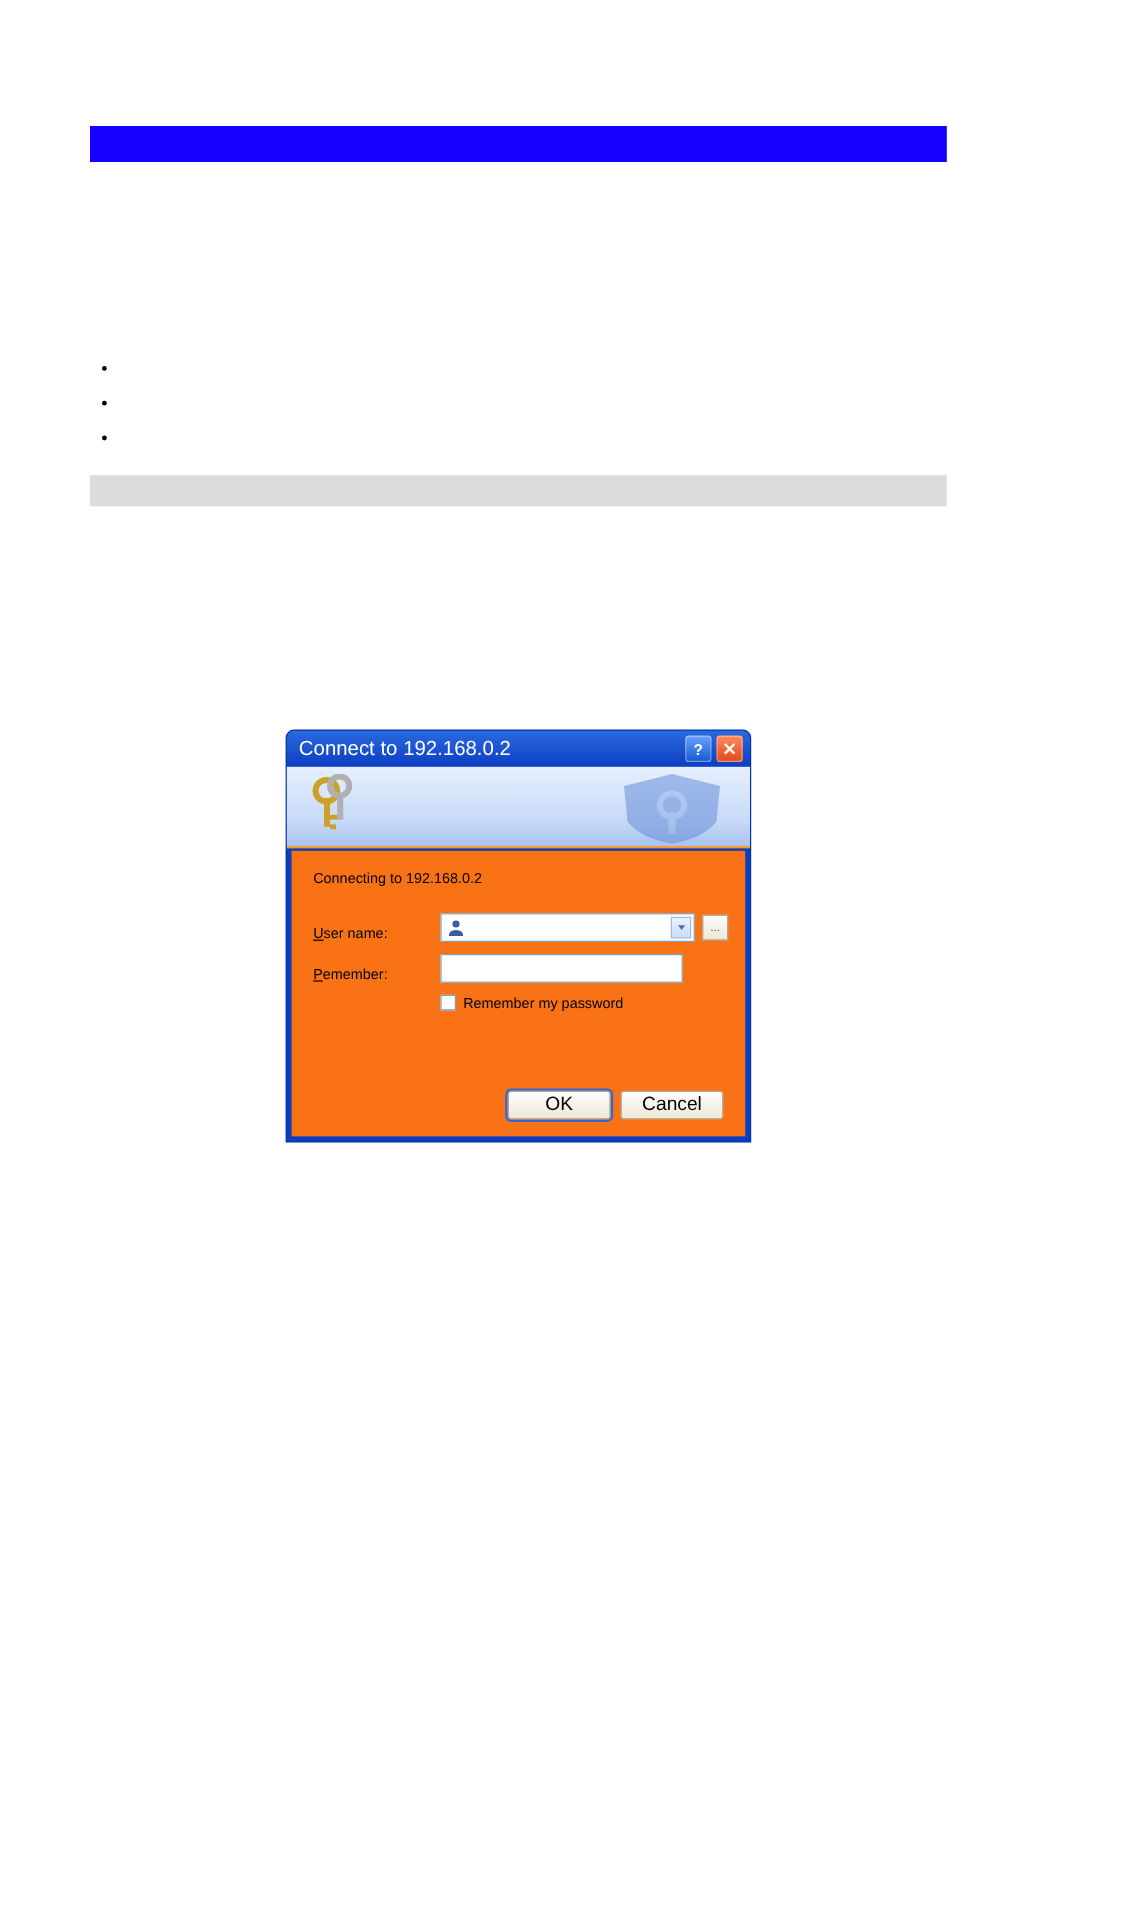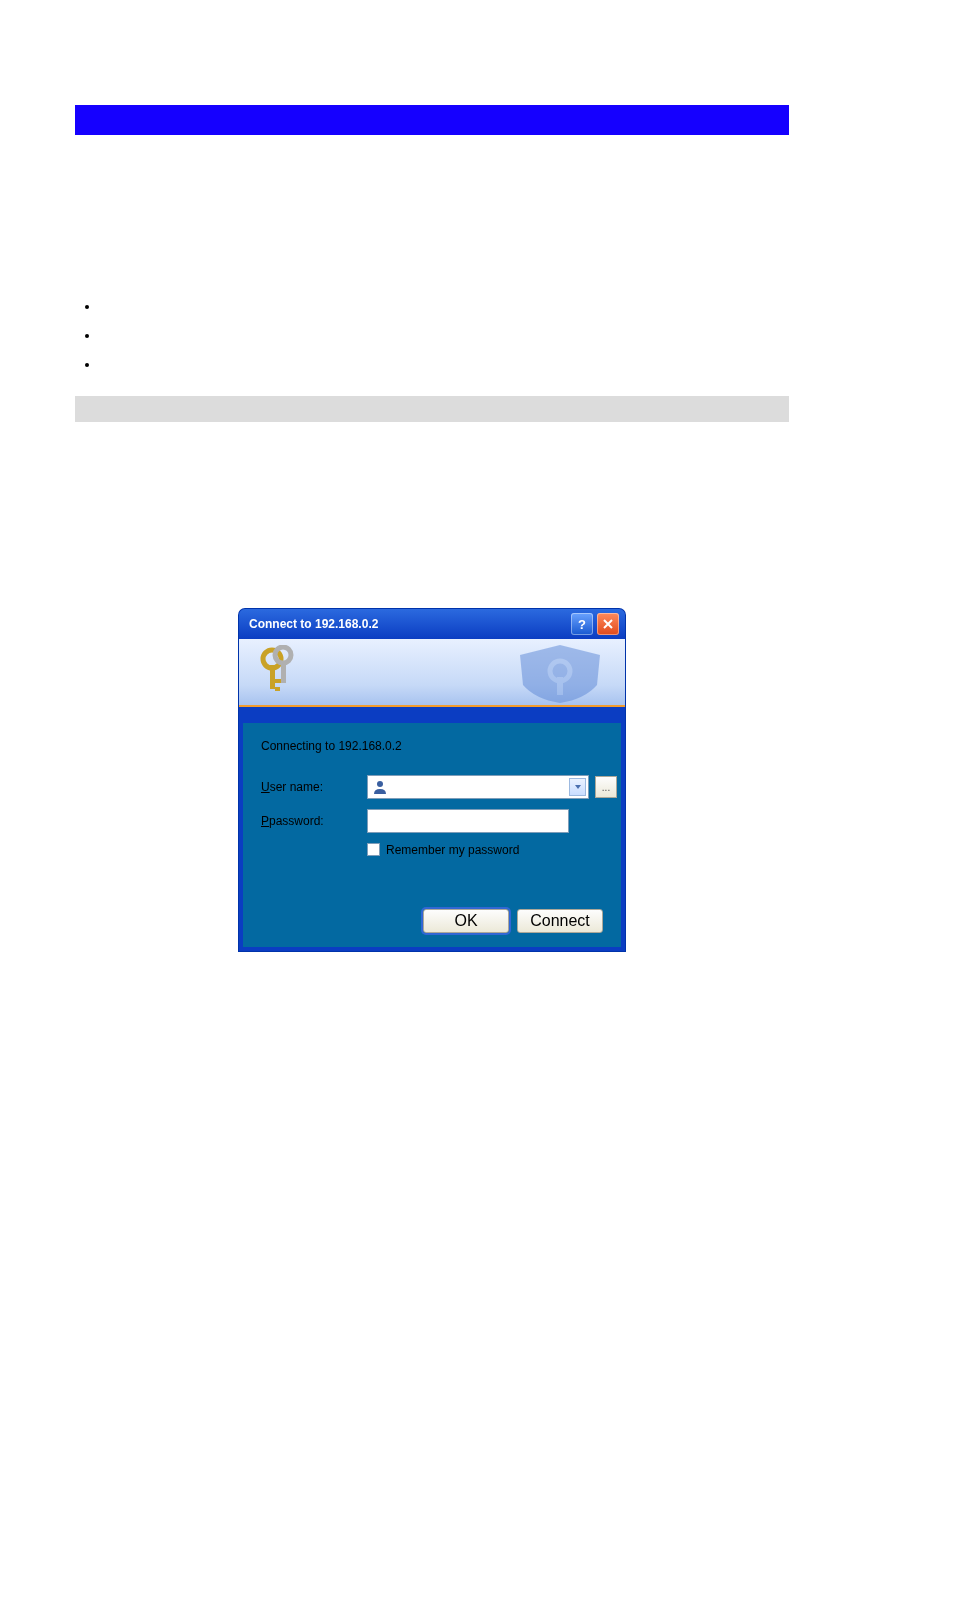--- a/index.html
+++ b/index.html
@@ -54,22 +54,22 @@
     height: 30px;
     background: linear-gradient(#2b6adf, #0b3dc2);
     display: flex;
     align-items: center;
     padding: 0 6px 0 10px;
     border-radius: 6px 6px 0 0;
   }
   .dlg-title {
     flex: 1;
     color: #fff;
-    font-size: 12px;
-    font-weight: bold;
+    font-size: 17px;
+    font-weight: normal;
   }
   .dlg-help, .dlg-close {
     width: 22px;
     height: 22px;
     margin-left: 4px;
     border-radius: 3px;
     display: flex;
     align-items: center;
     justify-content: center;
     font-size: 13px;
@@ -93,28 +93,27 @@
   }
   .dlg-banner .shield {
     position: absolute;
     right: 10px; top: 2px;
     width: 110px; height: 64px;
     opacity: 0.5;
   }
   .dlg-body {
     position: absolute;
     left: 4px; right: 4px; top: 100px; bottom: 4px;
-    background: #0369a1;
-    padding: 16px 4px 14px 18px;
+    background: #f97316;
+    padding: 16px 14px 14px 18px;
     font-size: 12px;
     color: #000;
-    margin-top: 14px;
   }
   .dlg-status { margin-bottom: 22px; }
-  .dlg-row { display: flex; align-items: center; margin-bottom: 10px; }
+  .dlg-row { display: flex; align-items: flex-end; margin-bottom: 10px; }
   .dlg-label { width: 106px; }
   .dlg-label .ul { text-decoration: underline; }
   .dlg-input-wrap { position: relative; flex: 1; display: flex; align-items: center; }
   .combo {
     flex: 1;
     height: 24px;
     border: 1px solid #7e9db9;
     background: #fff;
     display: flex;
     align-items: center;
@@ -239,27 +238,27 @@
             <svg viewBox="0 0 8 8">
                 <path d="M1 2 L4 6 L7 2 Z" fill="#4a6fae"></path>
               </svg>
           </span>
         </div>
         <div class="more-btn">...</div>
       </div>
     </div>
 
     <div class="dlg-row">
-      <div class="dlg-label"><span class="ul">P</span><span>password:</span></div>
+      <div class="dlg-label"><span class="ul">P</span><span>emember:</span></div>
       <input class="pwd" type="password" value="" style="">
     </div>
 
     <div class="chk-row">
       <span class="chk"></span>
       <span><span class="ul">R</span><span>emember my password</span></span>
     </div>
 
     <div class="dlg-buttons">
       <button class="dlg-btn default">OK</button>
-      <button class="dlg-btn">Connect</button>
+      <button class="dlg-btn">Cancel</button>
     </div>
   </div>
 </div>
 
 </body></html>

